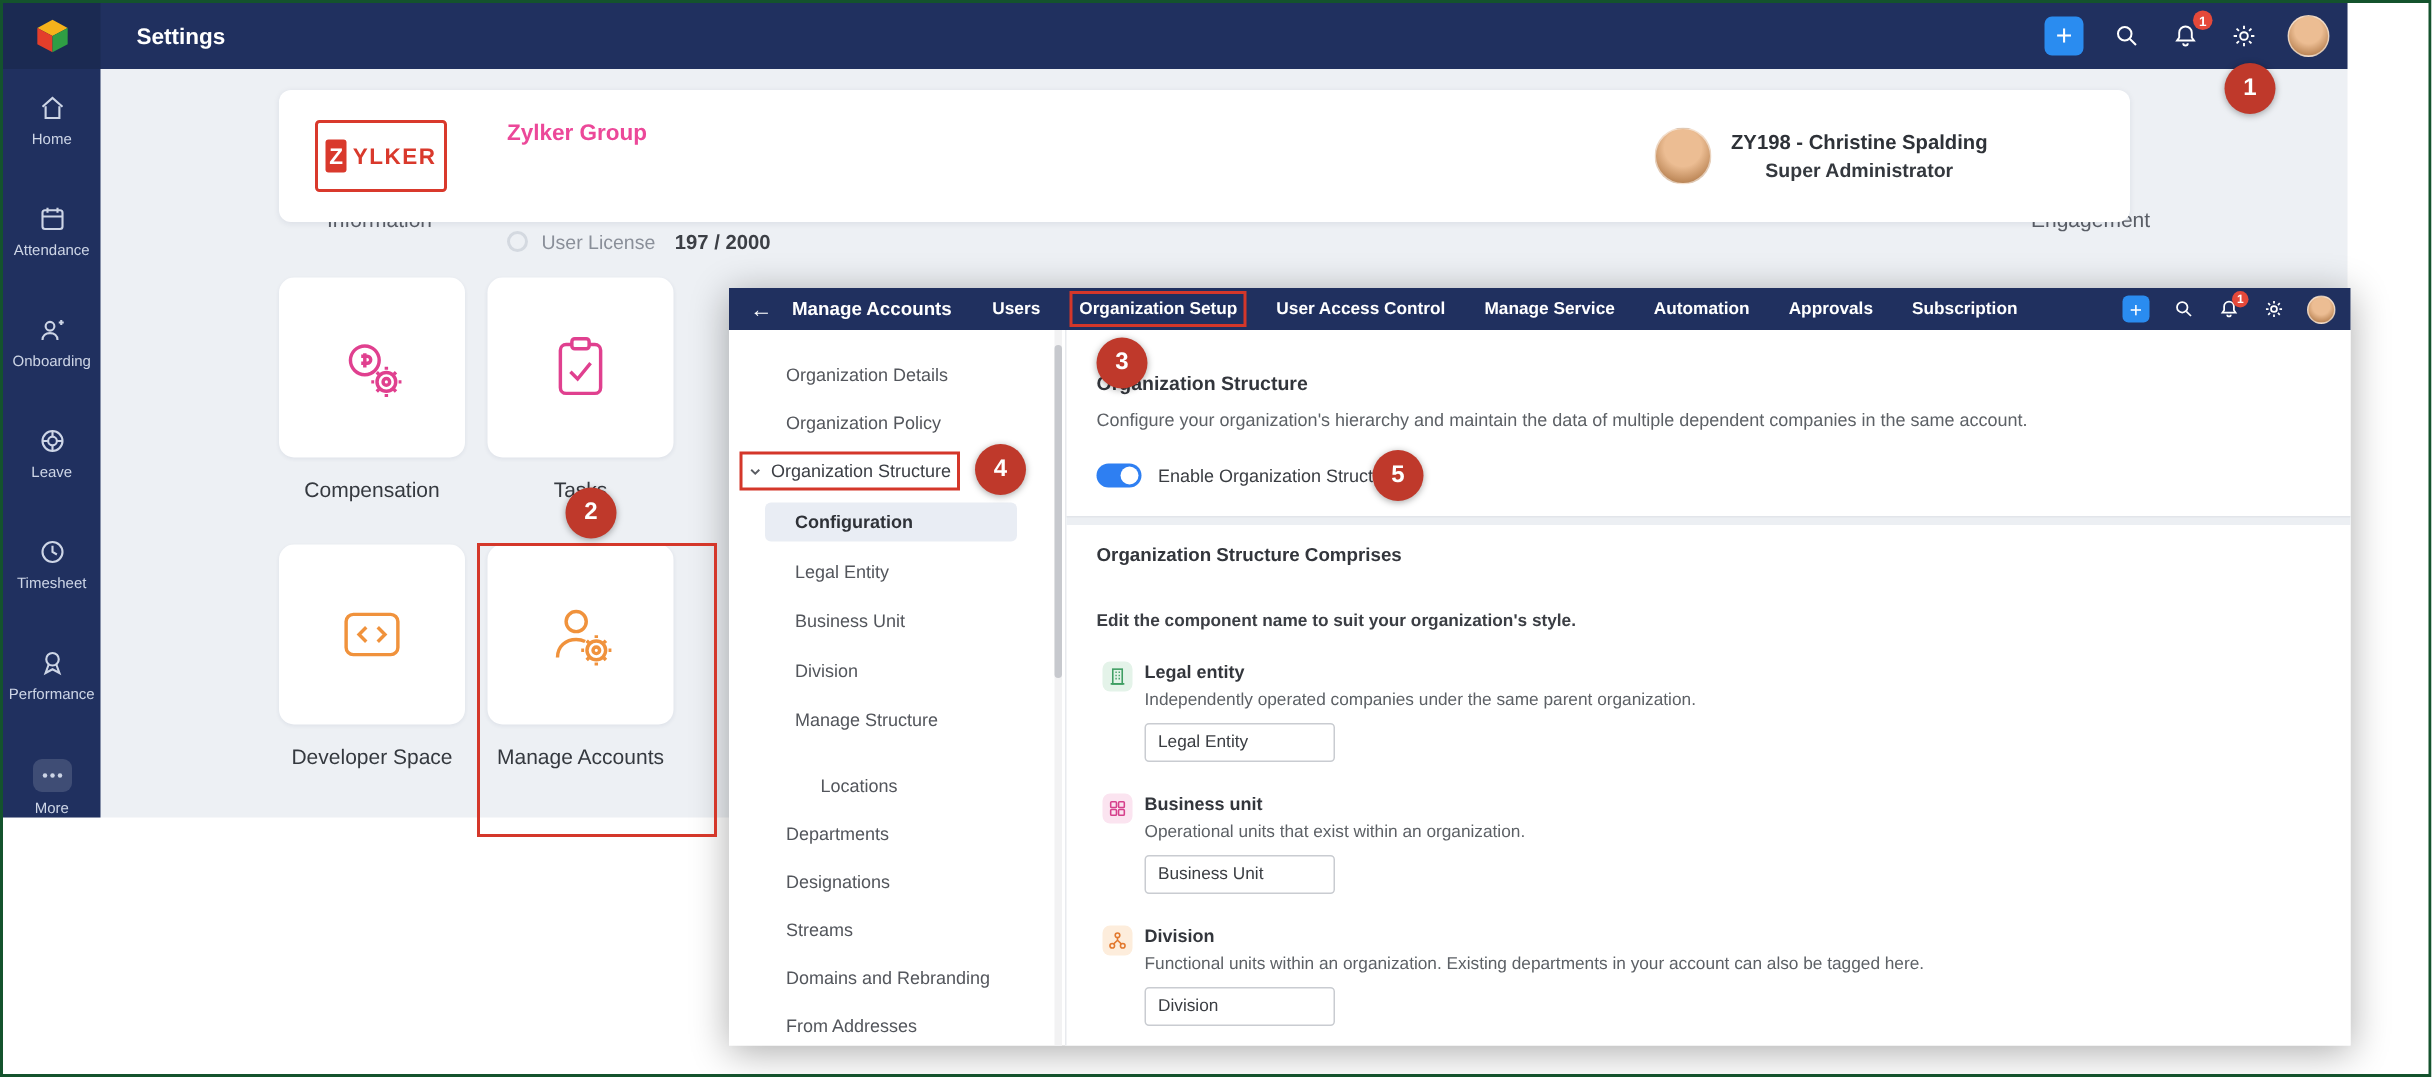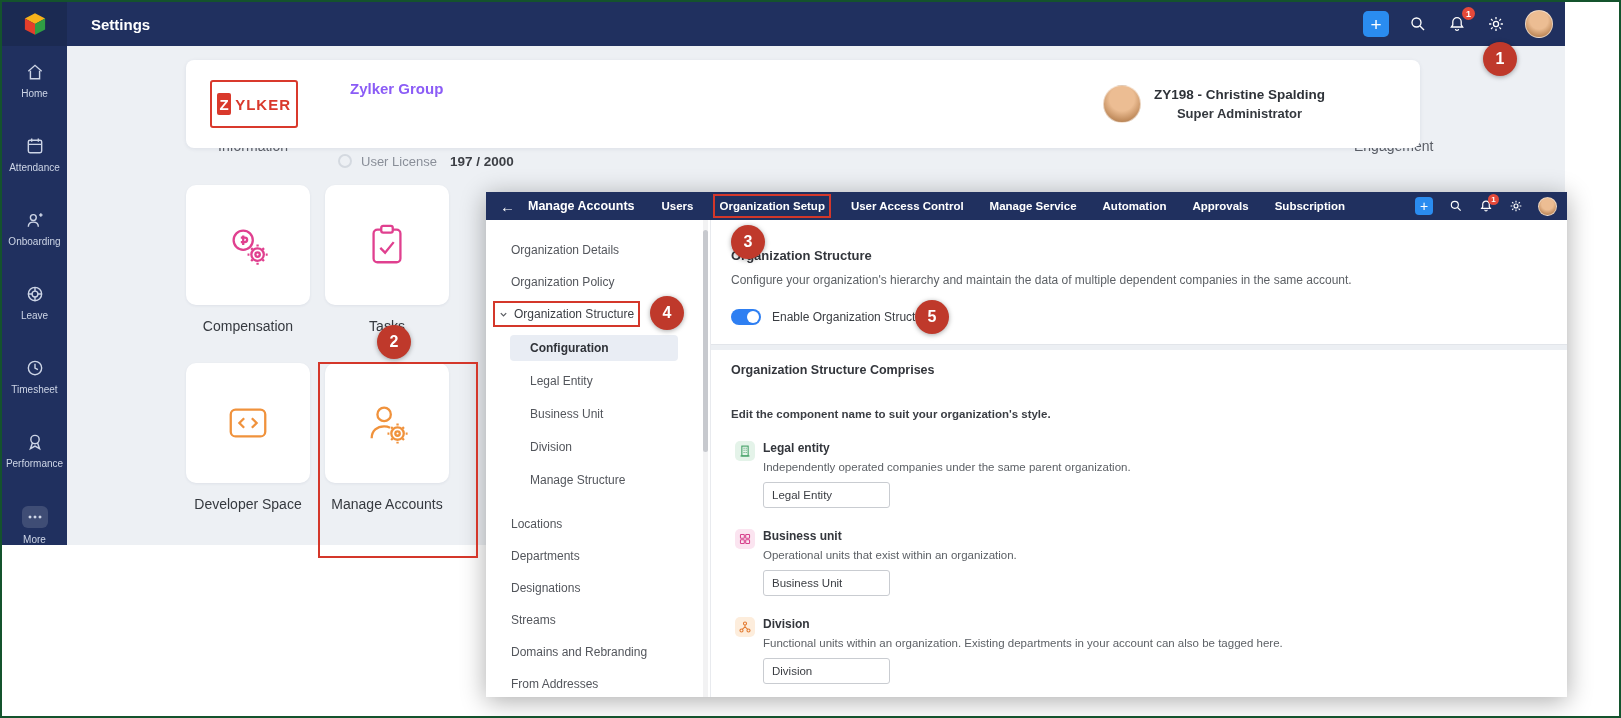--- a/index.html
+++ b/index.html
@@ -24,21 +24,21 @@
 
   .side-nav { position:absolute; left:0; top:44px; width:65px; height:499px; background:#20305f; display:flex; flex-direction:column; align-items:center; padding-top:16px; gap:37px; z-index:3; }
   .side-item { display:flex; flex-direction:column; align-items:center; gap:6px; color:#cdd5e6; font-size:10px; cursor:pointer; width:100%; }
   .side-item svg { width:20px; height:20px; }
   .more-chip { background:rgba(255,255,255,.14); border-radius:6px; padding:1px 3px; display:flex; }
 
   .org-card { position:absolute; left:184px; top:58px; width:1234px; height:88px; background:#fff; border-radius:8px; box-shadow:0 1px 4px rgba(25,40,80,.08); z-index:2; }
   .zylker-logo { position:absolute; left:24px; top:20px; width:88px; height:48px; border:2px solid #d9392c; border-radius:3px; background:#fff; display:flex; align-items:center; padding:0 5px; gap:4px; }
   .zylker-z { width:22px; height:22px; background:#d9392c; color:#fff; font-weight:bold; font-size:15px; display:flex; align-items:center; justify-content:center; border-radius:2px; }
   .zylker-rest { color:#d9392c; font-weight:bold; font-size:15px; letter-spacing:1px; }
-  .org-name { position:absolute; left:164px; top:20px; font-size:15px; font-weight:bold; color:#8b5cf6; }
+  .org-name { position:absolute; left:152px; top:20px; font-size:15px; font-weight:bold; color:#ec4899; }
   .license-row { position:absolute; left:152px; top:50px; display:flex; gap:9px;margin-top:44px; }
   .license-ring { width:14px; height:14px; border:2px solid #d4d9e0; border-radius:50%; }
   .license-label { font-size:13px; color:#8a8f99; }
   .license-value { font-size:13.5px; font-weight:bold; color:#3c3f45; margin-left:4px; }
   .admin-block { position:absolute; left:917px; top:25px; display:flex; gap:13px; }
   .admin-lines { display:flex; flex-direction:column; gap:4px; padding-top:2px;align-items:center; }
   .admin-line1 { font-size:13.5px; font-weight:bold; color:#2e3238; }
   .admin-line2 { font-size:13px; font-weight:bold; color:#34383e; }
   .clipped-text { position:absolute; top:136px; font-size:14px; color:#5a5e66; z-index:1; }
   .clipped-left { left:216px; }
@@ -56,24 +56,24 @@
   .ov-title { font-size:12.5px; font-weight:bold; margin-left:13px; }
   .ov-tabs { display:flex; gap:26px; margin-left:27px; font-size:11.5px; align-items:center; }
   .ov-tab { cursor:pointer; white-space:nowrap;font-weight:bold; }
   .ov-actions { position:absolute; right:10px; display:flex; gap:15px; align-items:center; }
   .ov-actions .add-btn { width:18px; height:18px; font-size:14px; border-radius:4px; }
   .ov-actions .icon-btn { width:15px; height:15px; }
   .ov-actions .icon-btn svg { width:14px; height:14px; }
   .ov-actions .badge { min-width:11px; height:11px; font-size:8px; top:-5px; right:-6px; }
 
   .ov-nav { position:absolute; left:0; top:28px; width:222px; bottom:0; padding-top:14px; font-size:12px; color:#53565c; overflow:hidden; background:#fff; }
-  .nav-row { height:32px; display:flex; align-items:center; padding-left:25px; cursor:pointer; white-space:nowrap; }
+  .nav-row { height:32px; display:flex; align-items:center; padding-left:38px; cursor:pointer; white-space:nowrap; }
   .nav-row.header { padding-left:13px; color:#3b3e44; }
   .nav-row.sub { padding-left:44px; height:33px; }
-  .nav-row.group-gap { margin-top:12px; }
+  .nav-row.group-gap { margin-top:12px;margin-left:23px; }
   .nav-pill { height:26px; margin:5px 30px 3px 24px; background:#e9edf4; border-radius:4px; display:flex; align-items:center; padding-left:20px; color:#2f3238; font-weight:bold; cursor:pointer; }
   .outlined { display:inline-flex; align-items:center; gap:6px; outline:2px solid #d4372a; outline-offset:4px; }
   .nav-scroll-track { position:absolute; left:217px; top:28px; bottom:0; width:5px; background:#f2f2f3; }
   .nav-scroll-thumb { position:absolute; left:217px; top:38px; width:5px; height:222px; background:#c7c9ce; border-radius:3px; cursor:grab; }
 
   .ov-content { position:absolute; left:224px; top:28px; right:0; bottom:0; background:#fff; border-left:1px solid #e8eaee; }
   .panel-top { padding:28px 24px 0 20px; }
   .oc-heading { font-size:13px; font-weight:bold; color:#33363c; }
   .oc-desc { font-size:12px; color:#5d6166; margin-top:10px; }
   .toggle-row { display:flex; align-items:center; gap:11px; margin-top:22px; }

